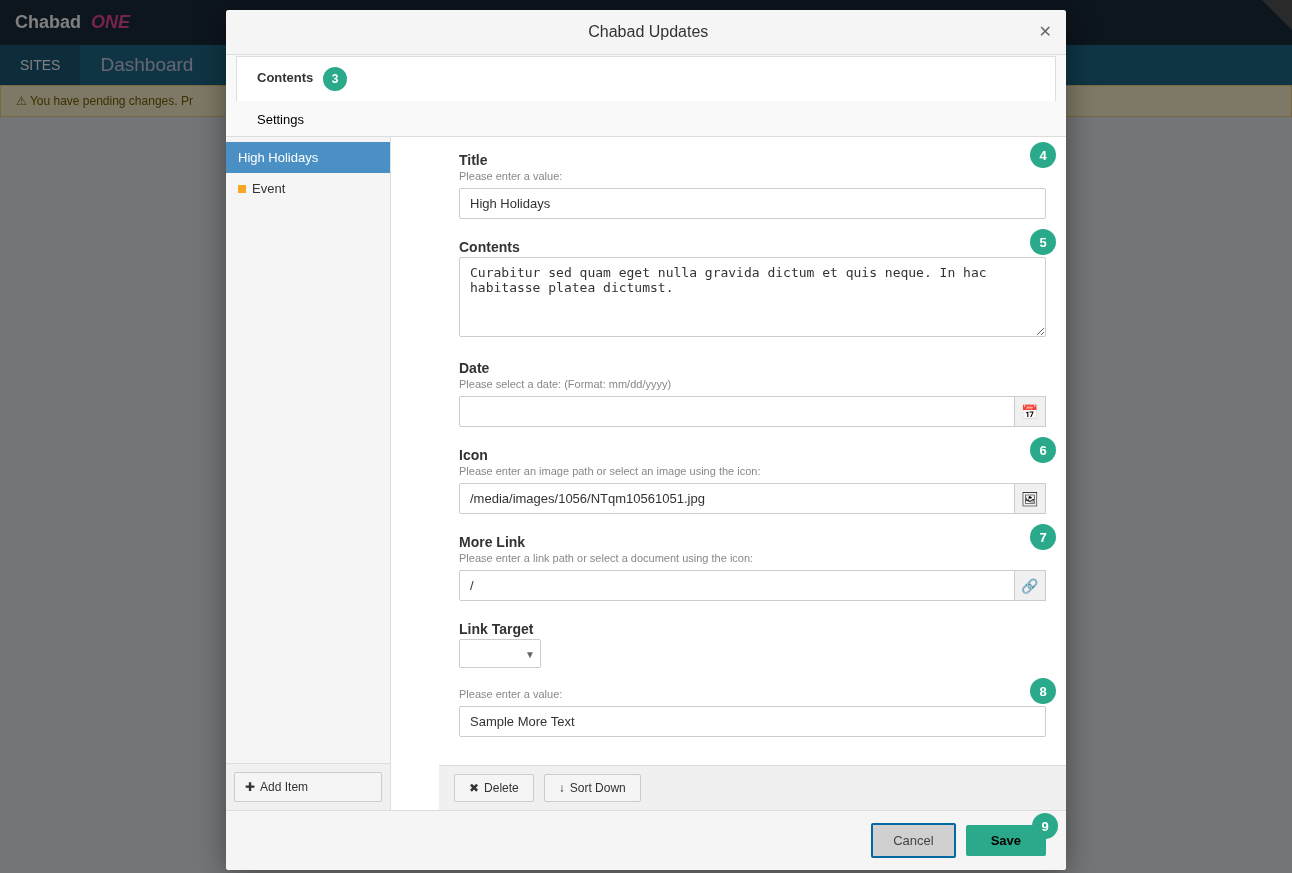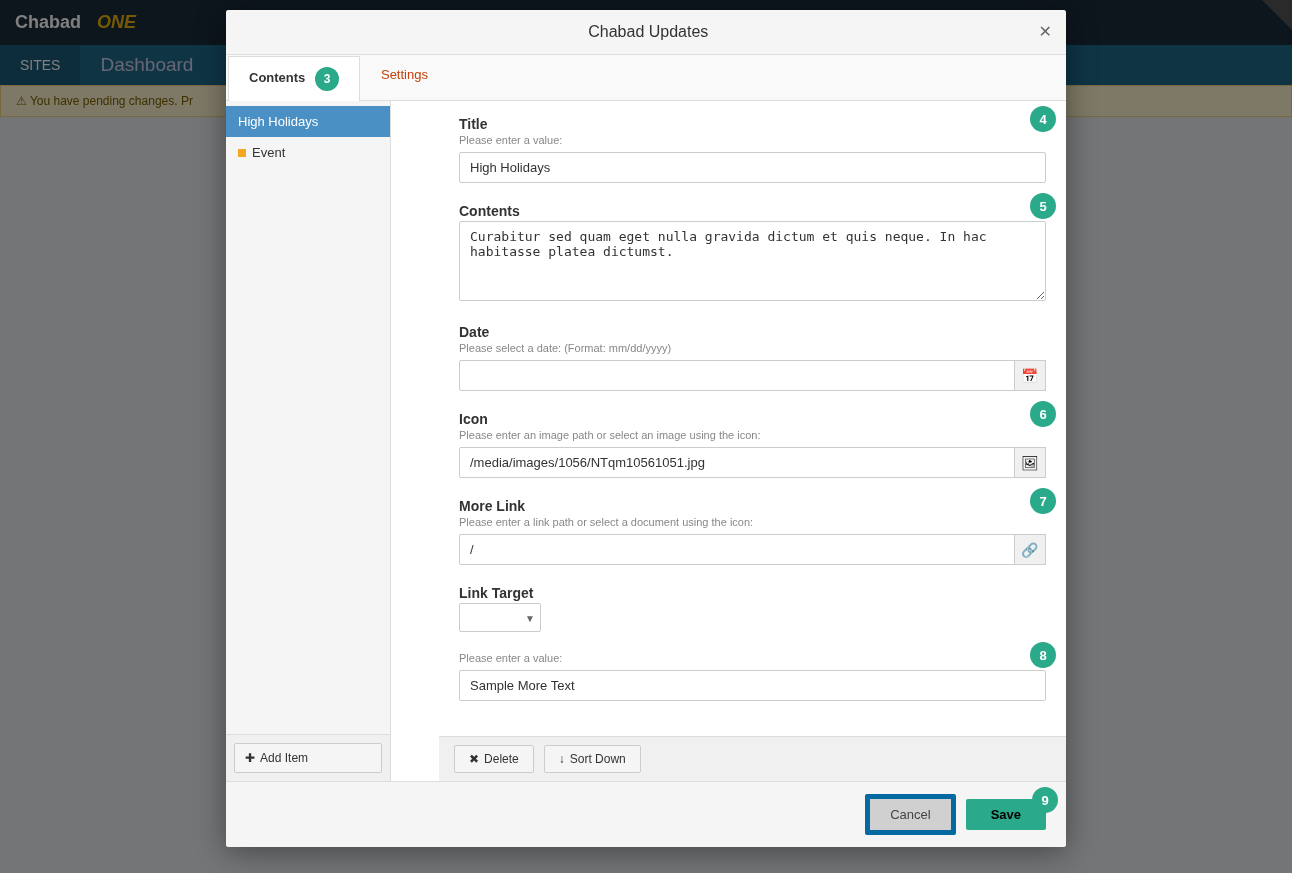--- a/index.html
+++ b/index.html
@@ -25,31 +25,31 @@
       height: 45px;
       display: flex;
       align-items: center;
       padding: 0 15px;
       gap: 20px;
     }
 
     .app-logo {
       display: flex;
       align-items: center;
-      gap: 16px;
+      gap: 10px;
     }
 
     .logo-chabad {
       color: #fff;
       font-size: 18px;
       font-weight: bold;
     }
 
     .logo-one {
-      color: #eab308;
+      color: #ec4899;
       font-size: 18px;
       font-weight: bold;
       font-style: italic;
     }
 
     .app-nav-bar {
       background: #1e6b8a;
       height: 40px;
       display: flex;
       align-items: center;
@@ -131,29 +131,30 @@
       background: none;
       border: none;
       padding: 2px 6px;
       line-height: 1;
     }
 
     .modal-tabs {
       display: flex;
       border-bottom: 1px solid #ddd;
       background: #f9f9f9;
-      padding: 0 2px;
+      padding: 0 10px;
       flex-shrink: 0;
+      flex-direction: column;
     }
 
     .modal-tab {
       padding: 10px 20px;
       cursor: pointer;
       font-size: 13px;
-      color: #c2410c;
+      color: #000000;
       border: 1px solid transparent;
       border-bottom: none;
       position: relative;
       top: 1px;
       background: transparent;
     }
 
     .modal-tab.active {
       background: #fff;
       border-color: #ddd;
@@ -392,21 +393,21 @@
       display: flex;
       align-items: center;
       justify-content: flex-end;
       gap: 10px;
       flex-shrink: 0;
     }
 
     .btn-cancel {
       padding: 8px 20px;
       background: #d0d0d0;
-      border: 5px solid #0369a1;
+      border: 2px solid #0369a1;
       color: #444;
       cursor: pointer;
       font-size: 13px;
       border-radius: 2px;
     }
 
     .btn-save {
       padding: 8px 25px;
       background: #2aaa8a;
       border: none;

